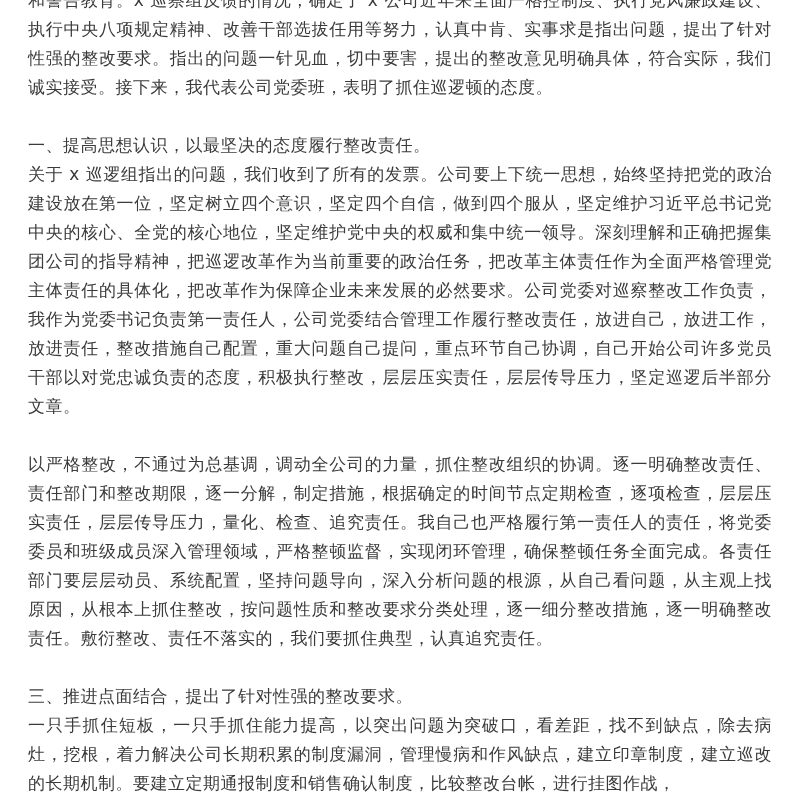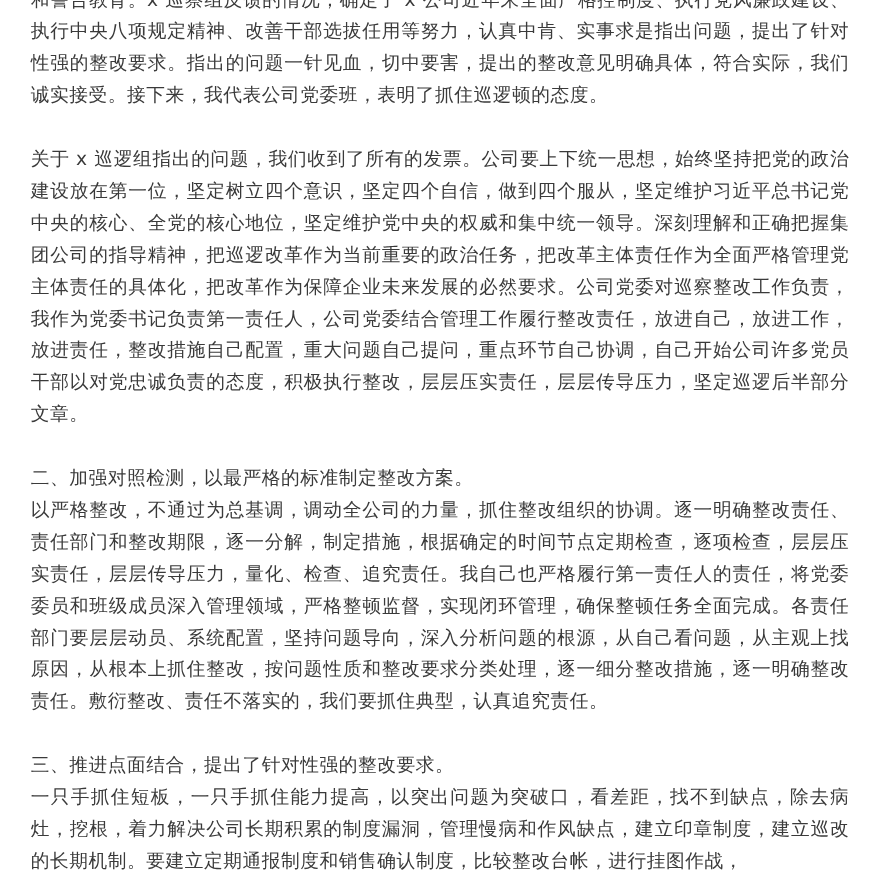--- a/index.html
+++ b/index.html
@@ -35,19 +35,19 @@
   .block:last-child {
     margin-bottom: 0;
   }
 </style>
 </head>
 <body style="background: rgb(255, 255, 255);">
 
 <div class="doc" style="color: rgb(58, 58, 58);">
   <div>
       <div class="block paragraph">和警告教育。x 巡察组反馈的情况，确定了 x 公司近年来全面严格控制度、执行党风廉政建设、执行中央八项规定精神、改善干部选拔任用等努力，认真中肯、实事求是指出问题，提出了针对性强的整改要求。指出的问题一针见血，切中要害，提出的整改意见明确具体，符合实际，我们诚实接受。接下来，我代表公司党委班，表明了抓住巡逻顿的态度。</div>
+      <div class="block heading">一、提高思想认识，以最坚决的态度履行整改责任。</div>
       <div class="block paragraph">关于 x 巡逻组指出的问题，我们收到了所有的发票。公司要上下统一思想，始终坚持把党的政治建设放在第一位，坚定树立四个意识，坚定四个自信，做到四个服从，坚定维护习近平总书记党中央的核心、全党的核心地位，坚定维护党中央的权威和集中统一领导。深刻理解和正确把握集团公司的指导精神，把巡逻改革作为当前重要的政治任务，把改革主体责任作为全面严格管理党主体责任的具体化，把改革作为保障企业未来发展的必然要求。公司党委对巡察整改工作负责，我作为党委书记负责第一责任人，公司党委结合管理工作履行整改责任，放进自己，放进工作，放进责任，整改措施自己配置，重大问题自己提问，重点环节自己协调，自己开始公司许多党员干部以对党忠诚负责的态度，积极执行整改，层层压实责任，层层传导压力，坚定巡逻后半部分文章。</div>
-      <div class="block heading">二、加强对照检测，以最严格的标准制定整改方案。</div>
       <div class="block paragraph">以严格整改，不通过为总基调，调动全公司的力量，抓住整改组织的协调。逐一明确整改责任、责任部门和整改期限，逐一分解，制定措施，根据确定的时间节点定期检查，逐项检查，层层压实责任，层层传导压力，量化、检查、追究责任。我自己也严格履行第一责任人的责任，将党委委员和班级成员深入管理领域，严格整顿监督，实现闭环管理，确保整顿任务全面完成。各责任部门要层层动员、系统配置，坚持问题导向，深入分析问题的根源，从自己看问题，从主观上找原因，从根本上抓住整改，按问题性质和整改要求分类处理，逐一细分整改措施，逐一明确整改责任。敷衍整改、责任不落实的，我们要抓住典型，认真追究责任。</div>
       <div class="block heading">三、推进点面结合，提出了针对性强的整改要求。</div>
       <div class="block paragraph">一只手抓住短板，一只手抓住能力提高，以突出问题为突破口，看差距，找不到缺点，除去病灶，挖根，着力解决公司长期积累的制度漏洞，管理慢病和作风缺点，建立印章制度，建立巡改的长期机制。要建立定期通报制度和销售确认制度，比较整改台帐，进行挂图作战，</div>
     </div>
 </div>
 
 </body></html>

